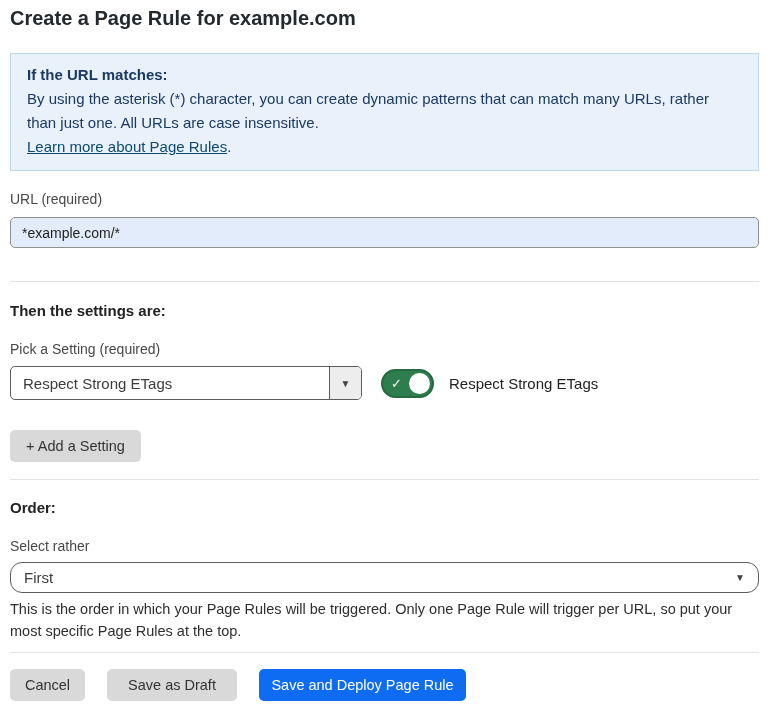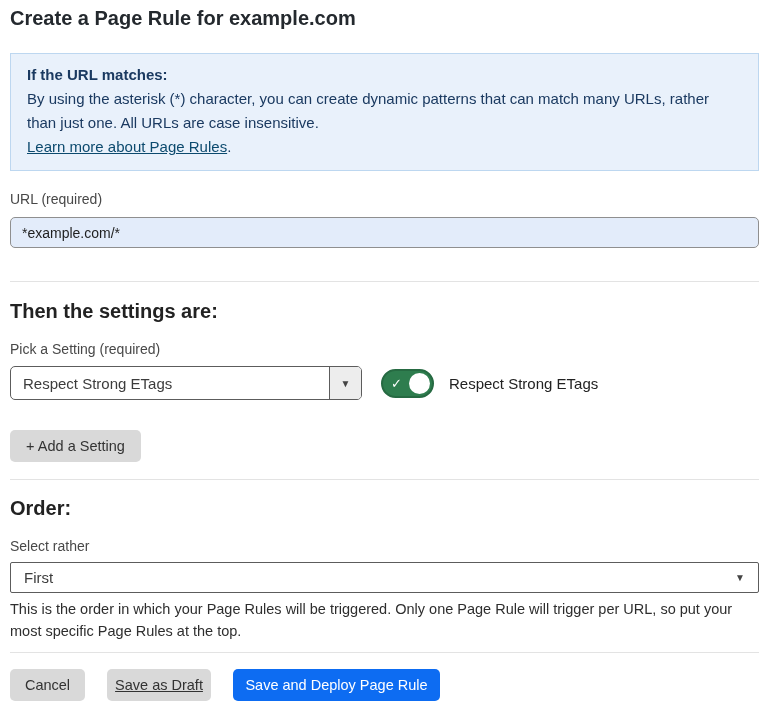--- a/index.html
+++ b/index.html
@@ -61,21 +61,21 @@
     border: none;
     border-top: 1px solid #e3e3e3;
     height: 0;
   }
   .divider-1 { margin-top: 33px; }
   .divider-2 { margin-top: 17px; }
   .divider-3 { margin-top: 10px; }
 
   .section-heading {
     margin-top: 19px;
-    font-size: 20px;
+    font-size: 15px;
     font-weight: 700;
     line-height: 20px;
     color: #222222;
   }
   .section-heading.order { margin-top: 18px; }
 
   .settings-row {
     margin-top: 8px;
     display: flex;
     align-items: center;
@@ -161,21 +161,21 @@
   .add-setting-btn { margin-top: 30px; width: 131px; }
 
   .full-select {
     margin-top: 7px;
     display: flex;
     align-items: center;
     width: 100%;
     height: 31px;
     background: #ffffff;
     border: 1px solid #5c5c5c;
-    border-radius: 2px;
+    border-radius: 12px;
     padding: 0 13px;
     cursor: pointer;
   }
   .full-select .select-value {
     flex: 1;
     font-size: 15px;
     color: #3c3c3c;
   }
   .full-select .select-caret {
     font-size: 10px;
@@ -190,21 +190,21 @@
     max-width: 749px;
   }
 
   .footer {
     margin-top: 16px;
     display: flex;
     align-items: center;
     gap: 22px;
   }
   .footer .cancel-btn { width: 75px; }
-  .footer .save-draft-btn { width: 104px; text-decoration: underline; }
+  .footer .save-draft-btn { width: 130px; }
   .footer .save-deploy-btn {
     background: #0d6cf2;
     color: #ffffff;
     width: 207px;
   }
 </style>
 </head>
 <body>
 
 <div class="container">

